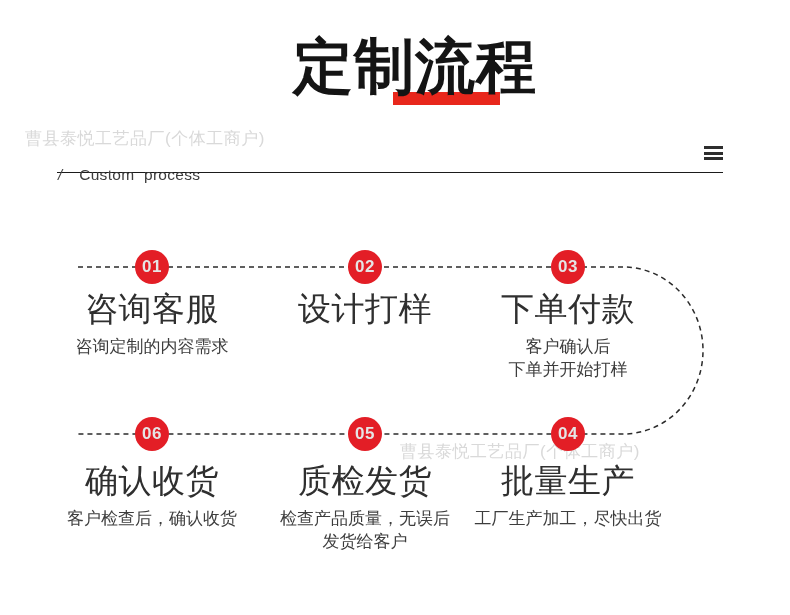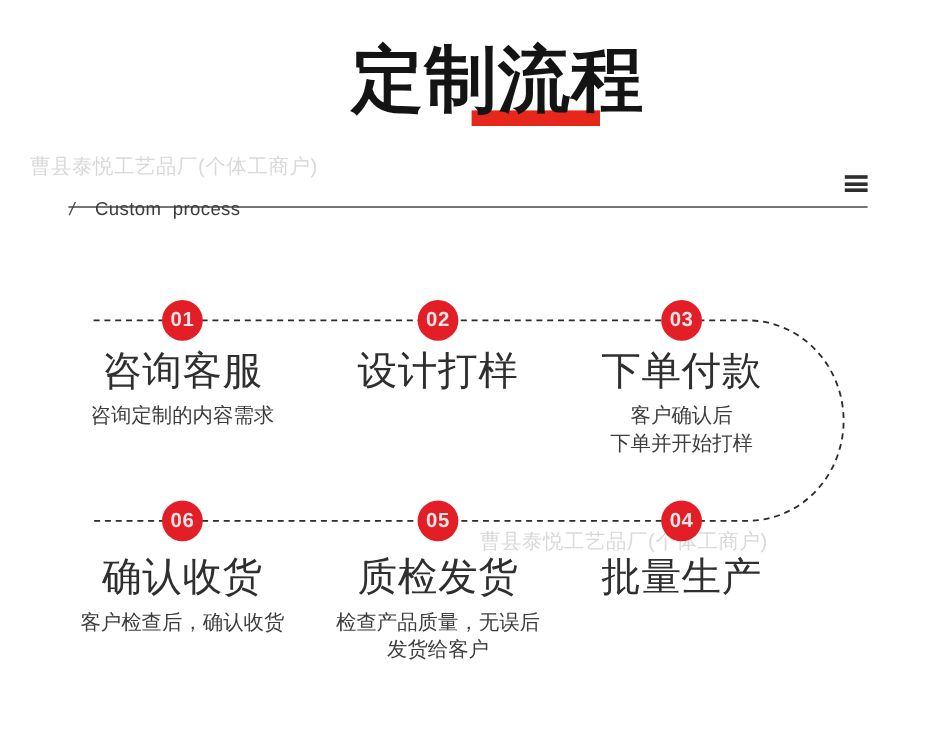--- a/index.html
+++ b/index.html
@@ -162,15 +162,18 @@
   </div>
   <div class="step row-bottom col-b">
     <div class="step-title">质检发货</div>
     <div class="step-desc">
       <div>检查产品质量，无误后</div>
       <div>发货给客户</div>
     </div>
   </div>
   <div class="step row-bottom col-c">
     <div class="step-title">批量生产</div>
+    <div class="step-desc">
+      <div>工厂生产加工，尽快出货</div>
+    </div>
   </div>
 
 </div>
 
 </body></html>

